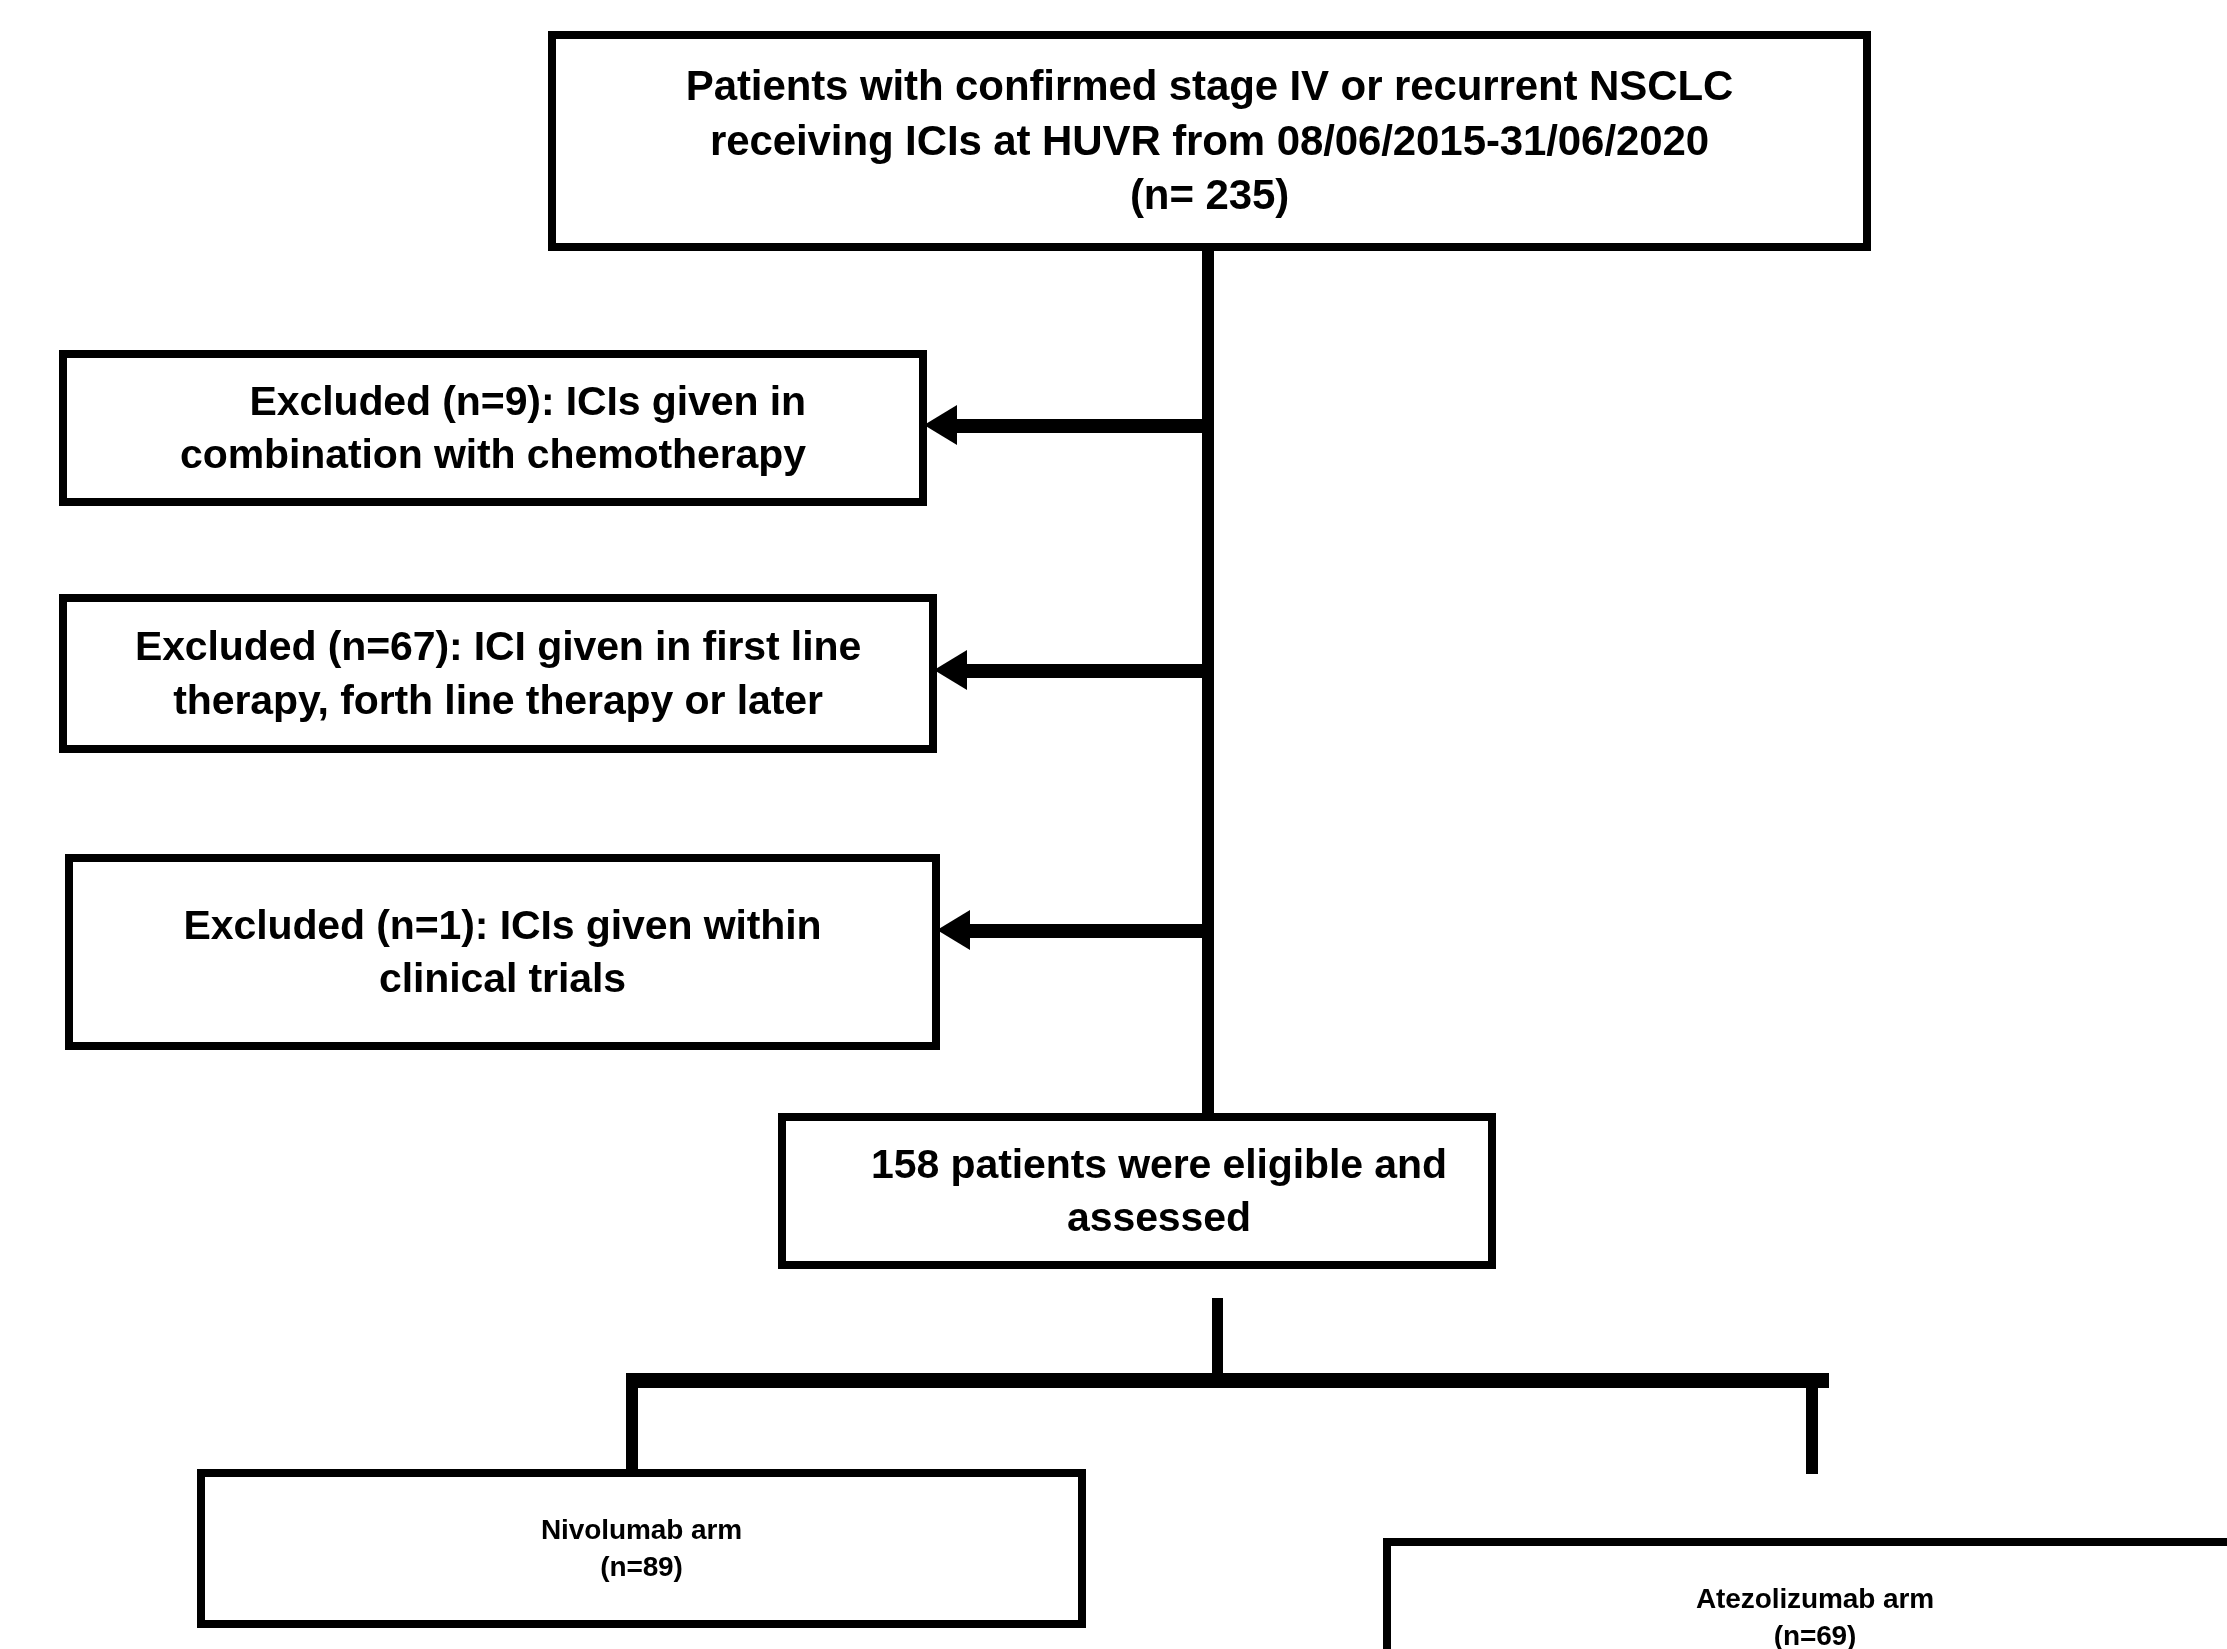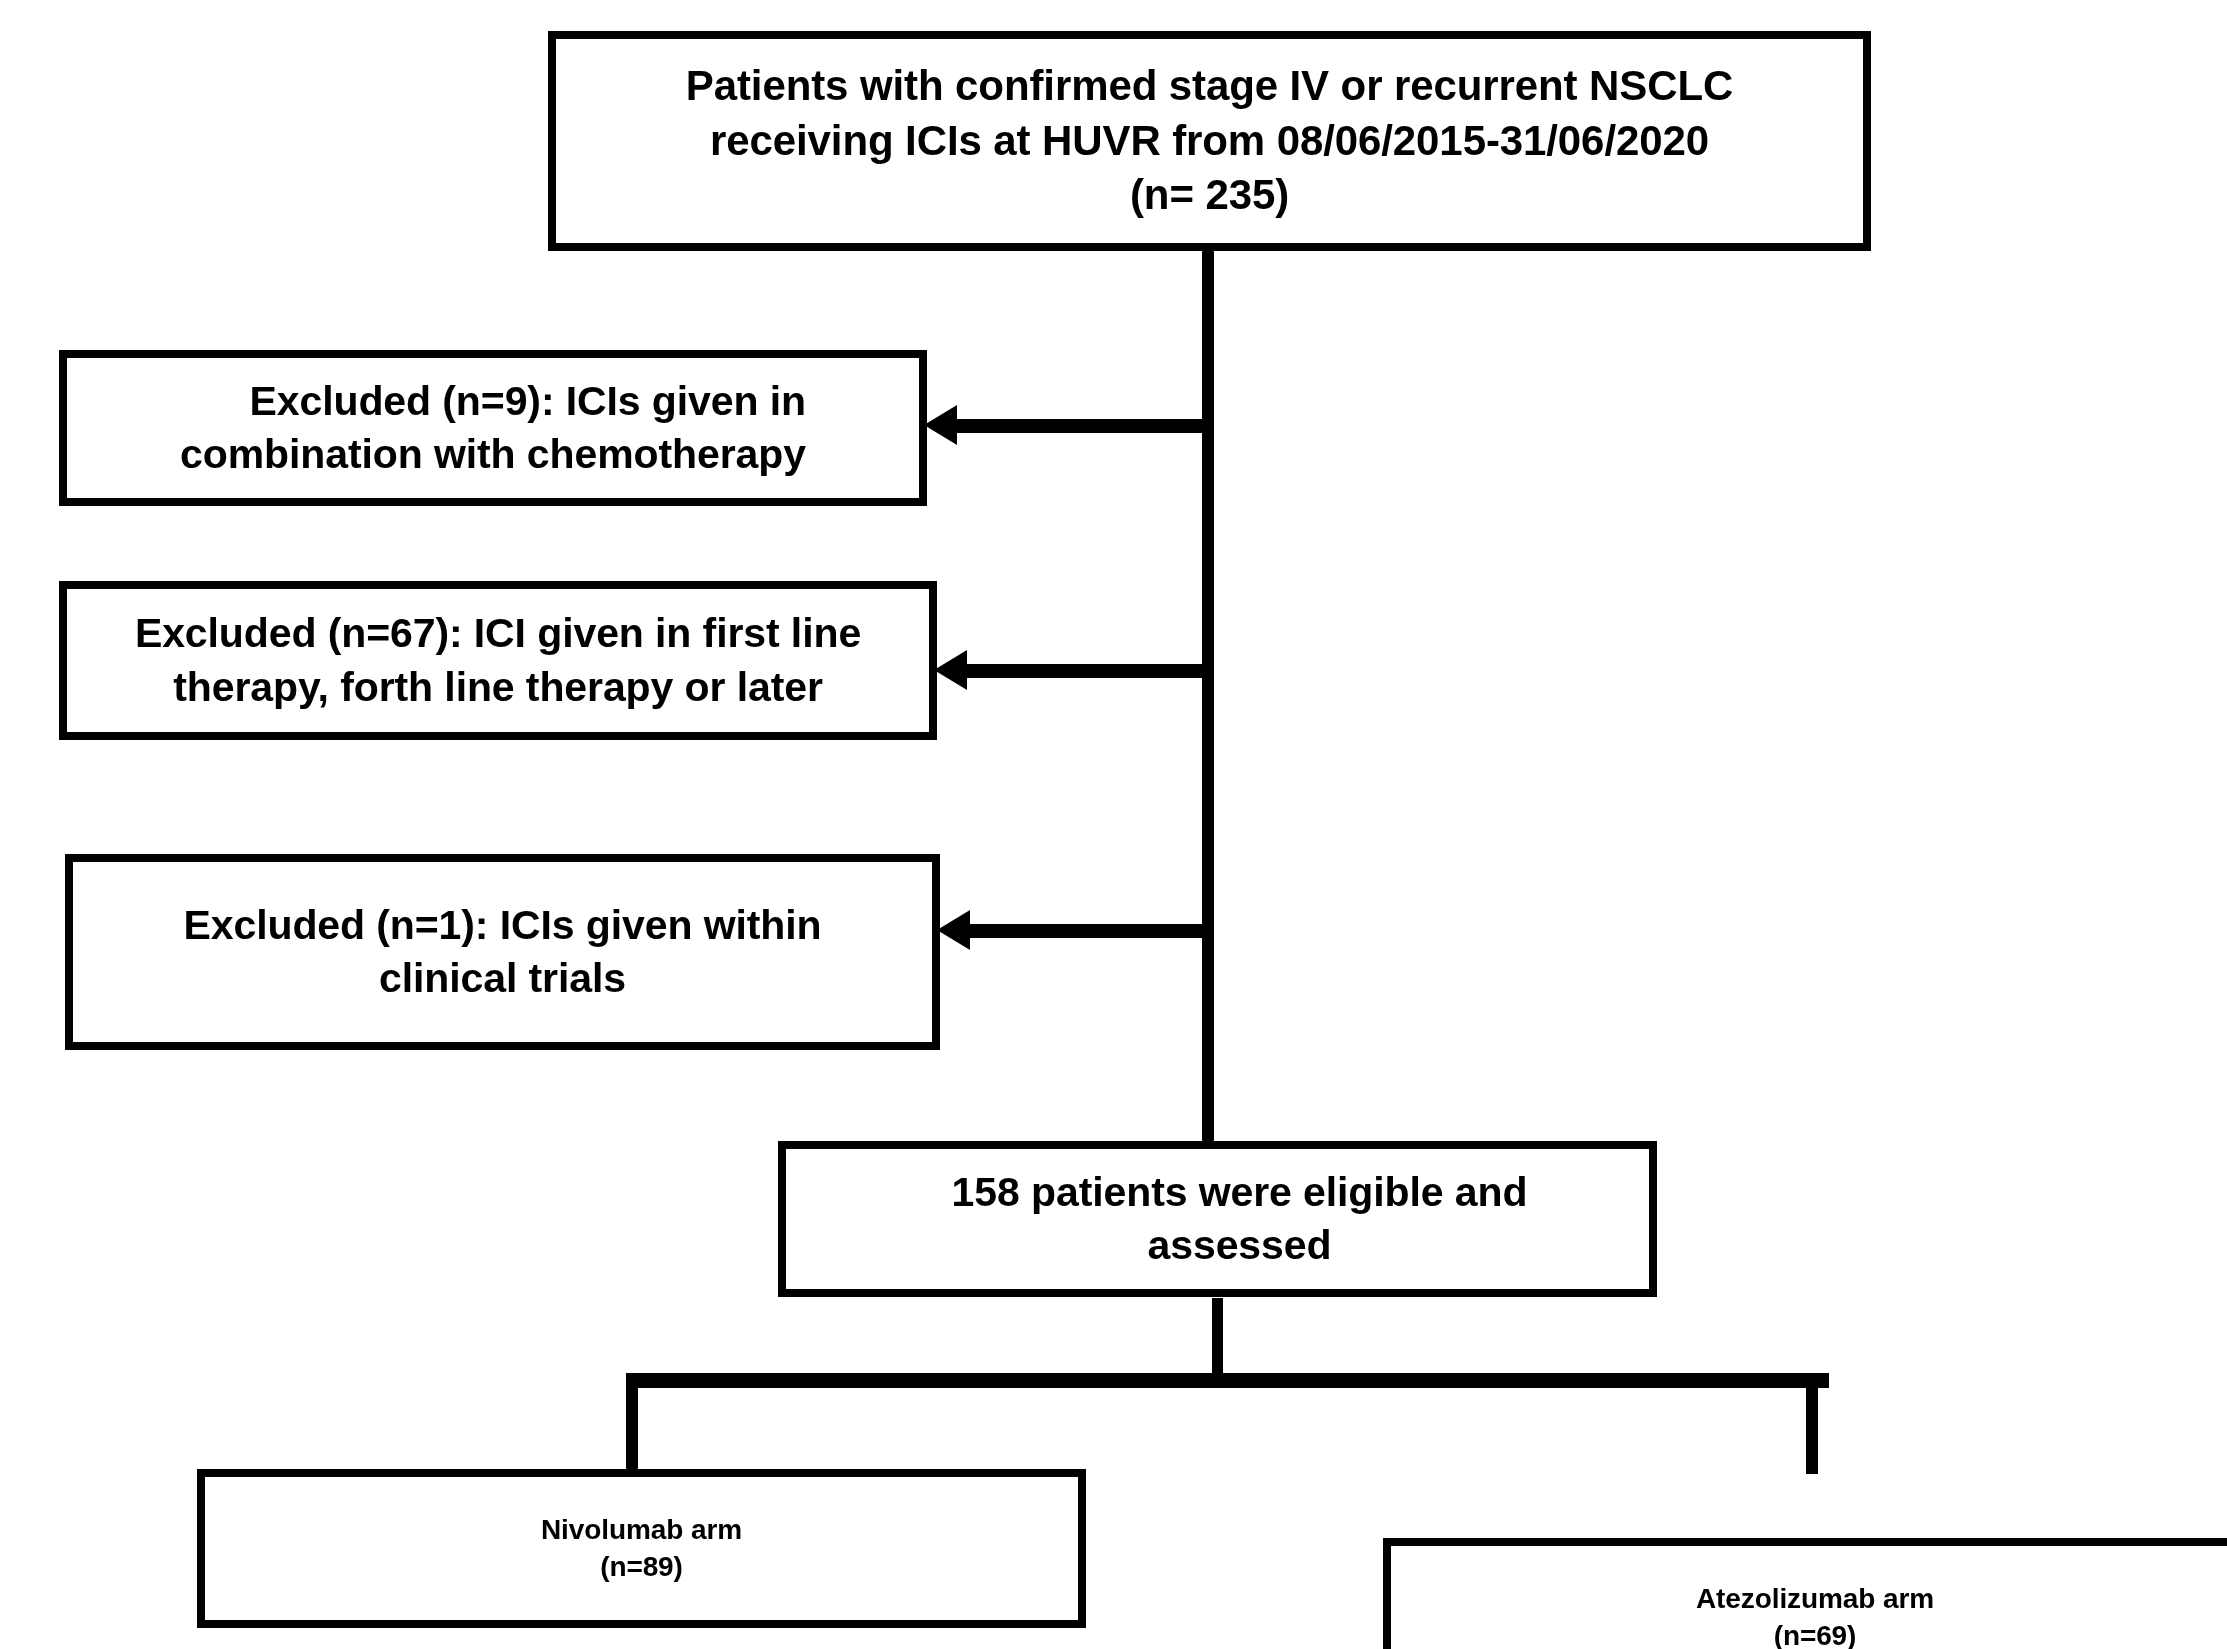--- a/index.html
+++ b/index.html
@@ -33,25 +33,25 @@
     line-height: 1.30;
     letter-spacing: -0.1px;
     padding: 0 9.6px;
     white-space: pre-line;
   }
   
   #node-source      { left: 525px;  top: 31px;   width: 1323px; height: 220px; }
   #node-source .node-text   { font-size: 42px; }
 
   #node-excl-1      { left: 36px;   top: 350px;  width: 868px; height: 156px; text-align: right; }
-  #node-excl-2      { left: 36px;   top: 581px;  width: 878px; height: 159px; }
+  #node-excl-2      { left: 36px;   top: 594px;  width: 878px; height: 159px; }
   #node-excl-3      { left: 42px;   top: 854px; width: 875px; height: 196px; }
   .excl .node-text  { font-size: 41px; }
 
-  #node-eligible    { left: 755px; top: 1141px; width: 879px; height: 156px; padding-left: 44px; }
+  #node-eligible    { left: 755px; top: 1113px; width: 718px; height: 156px; padding-left: 44px; }
   #node-eligible .node-text { font-size: 41px; }
 
   #node-arm-nivo    { left: 174px;  top: 1469px; width: 889px; height: 159px; }
   #node-arm-atezo   { left: 1360px; top: 1538px; width: 864px; height: 159px; }
   .arm .node-text   { font-size: 28px; }
 
   
   .line {
     position: absolute;
     background: #000000;

